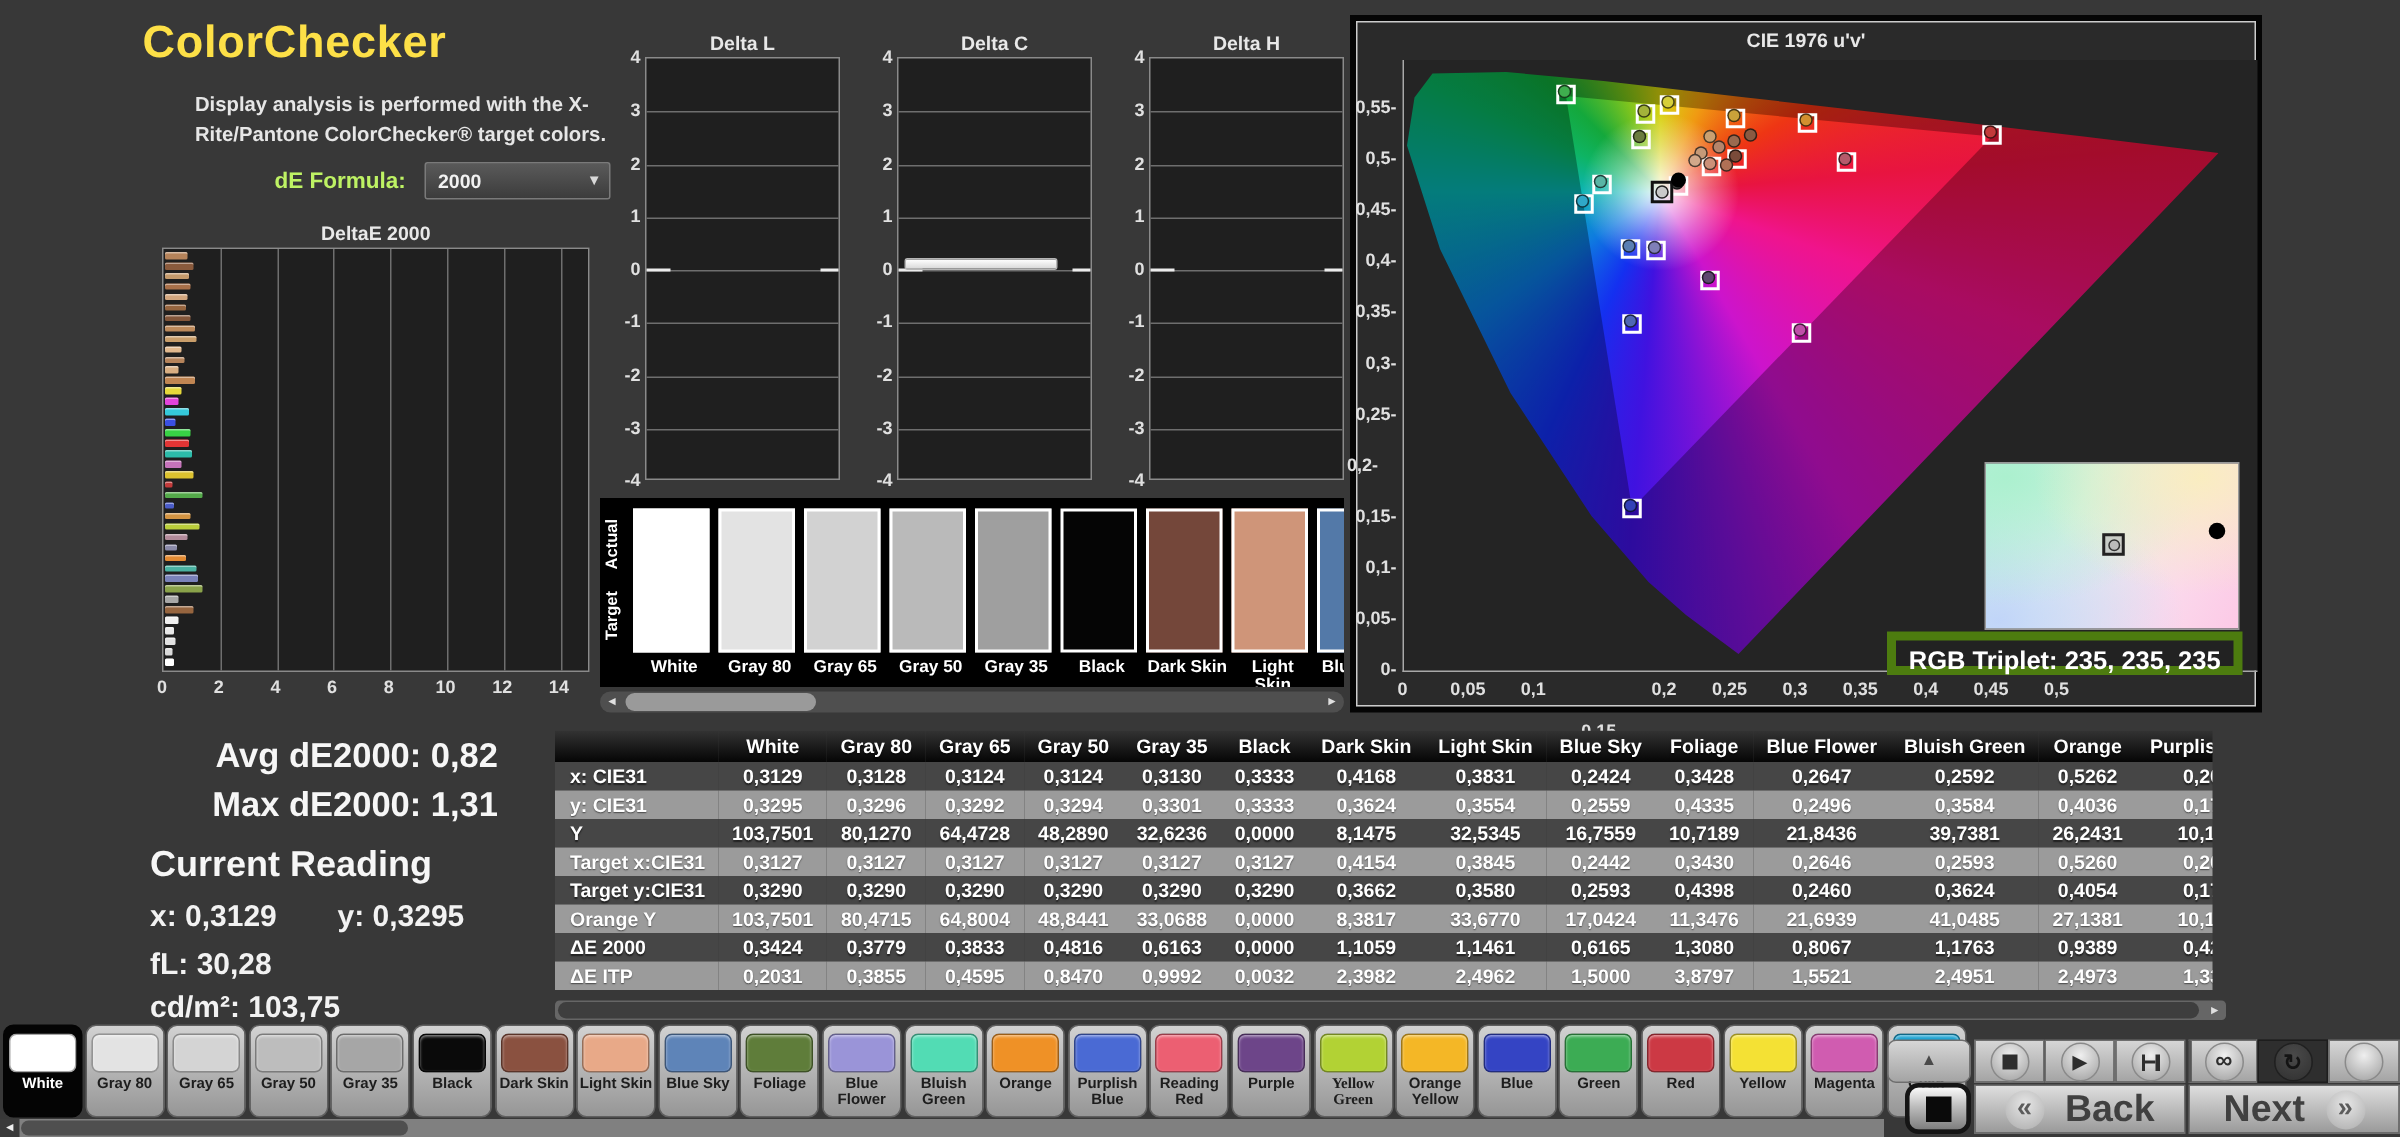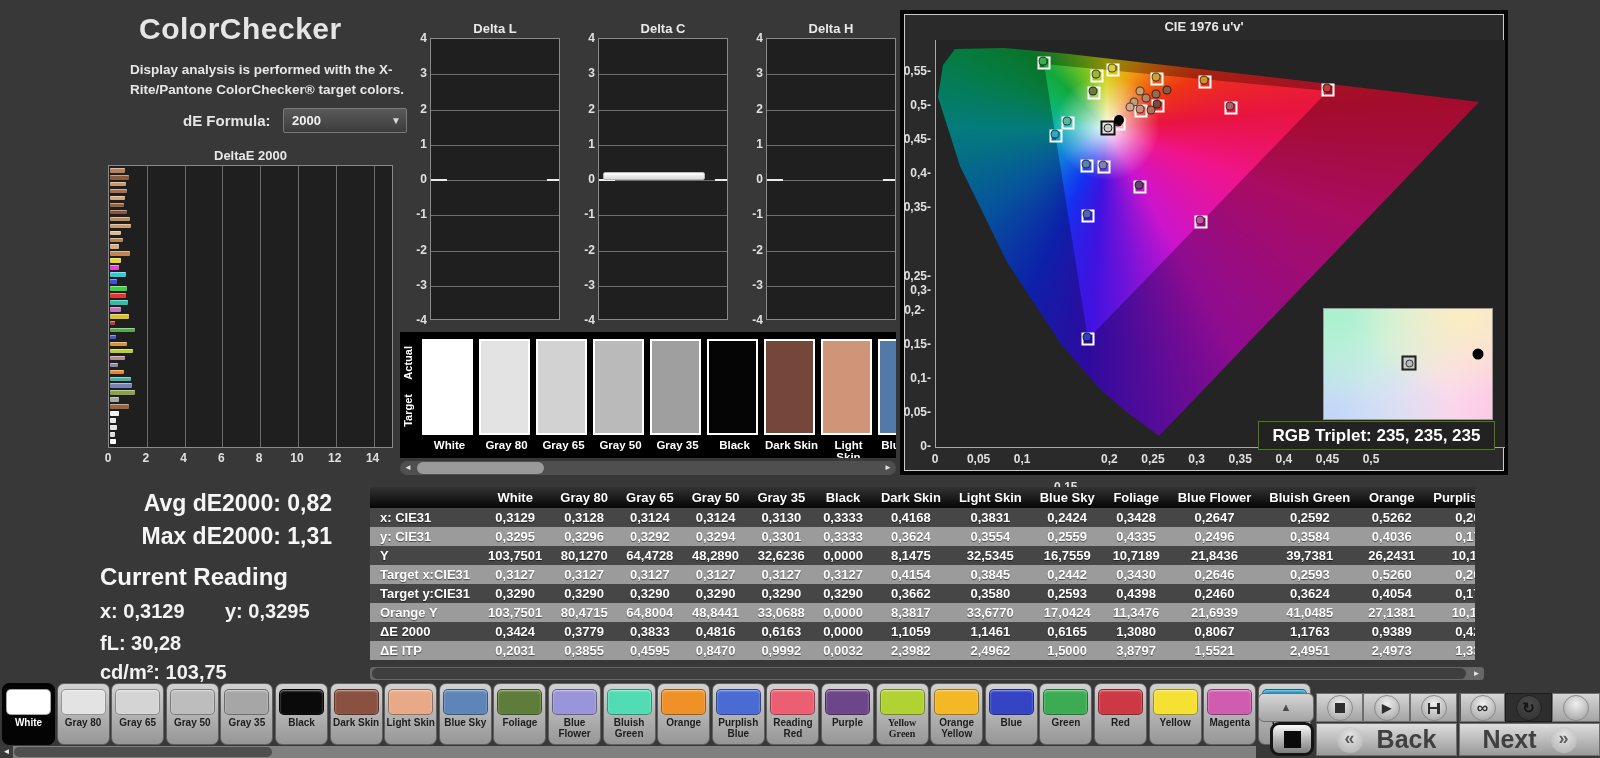--- a/index.html
+++ b/index.html
@@ -1,23 +1,23 @@
 <!DOCTYPE html>
 <html><head>
 <meta charset="utf-8">
 <style>
   * { margin:0; padding:0; box-sizing:border-box; }
   html,body { width:1600px; height:758px; overflow:hidden; }
   body { background:#383838; font-family:"Liberation Sans",sans-serif; position:relative; color:#eee; }
   .abs { position:absolute; }
 
   
-  #app-title { left:95px; top:12px; font-size:30px; font-weight:bold; color:#e5e5e5; letter-spacing:.5px;margin-left:44px; }
+  #app-title { left:95px; top:12px; font-size:30px; font-weight:bold; color:#fde047; letter-spacing:.5px; }
   #app-desc  { left:130px; top:60px; width:308px; font-size:13.5px; font-weight:bold; color:#e6e6e6; line-height:1.45; }
-  #formula-row { left:183px; top:112px; font-size:15px; font-weight:bold; color:#e5e5e5; }
+  #formula-row { left:183px; top:112px; font-size:15px; font-weight:bold; color:#bef264; }
   #formula-dd { left:283px; top:108px; width:124px; height:25px; background:linear-gradient(#5a5a5a,#3c3c3c);
     border:1px solid #7a7a7a; border-radius:2px; font-size:13px; font-weight:bold; color:#f2f2f2;
     padding:4px 0 0 8px; }
   #formula-dd .caret { position:absolute; right:5px; top:6px; font-size:10px; color:#d8d8d8; }
 
   
   .plot { position:absolute; background:#1f1f1f; border:1px solid #8a8a8a; }
   .chart-title { position:absolute; font-size:13px; font-weight:bold; color:#e8e8e8; text-align:center; }
   .vgrid { position:absolute; top:0; bottom:0; width:1px; background:#6e6e6e; }
   .hgrid { position:absolute; left:0; right:0; height:1px; background:#6e6e6e; }
@@ -67,21 +67,21 @@
   #cie-inset { left:1323px; top:308px; width:170px; height:112px; border:1px solid #999;
     background:
       radial-gradient(at 85% 8%, rgba(250,238,190,.95) 0%, rgba(250,238,190,0) 55%),
       radial-gradient(at 8% 8%, rgba(170,240,205,.95) 0%, rgba(170,240,205,0) 60%),
       radial-gradient(at 5% 95%, rgba(190,210,250,.9) 0%, rgba(190,210,250,0) 55%),
       linear-gradient(115deg,#bff0e6 0%,#e9f4ee 35%,#fbd9ec 75%,#fcc9e6 100%); }
   #inset-marker { position:absolute; left:1409px; top:363px; width:15px; height:15px; border:2px solid #222;
       background:rgba(180,180,180,.55); transform:translate(-50%,-50%); }
   #inset-marker i { position:absolute; left:50%; top:50%; width:8px; height:8px; border-radius:50%; background:#bbb; border:1px solid #333; transform:translate(-50%,-50%); }
   #inset-dot { position:absolute; left:1478px; top:354px; width:11px; height:11px; border-radius:50%; background:#000; transform:translate(-50%,-50%); }
-  #rgb-bar { left:1258px; top:421px; width:237px; height:29px; background:#222; border:1px solid #4d7c0f;
+  #rgb-bar { left:1258px; top:421px; width:237px; height:29px; background:#222; border:6px solid #4d7c0f;
     font-size:17px; font-weight:bold; color:#fff; text-align:center; line-height:27px; }
 
   
   .stat-big { position:absolute; font-size:23px; font-weight:bold; color:#f6f6f6; }
   .stat-med { position:absolute; font-size:20px; font-weight:bold; color:#f2f2f2; }
 
   
   #tbl-wrap { left:370px; top:487px; width:1105px; height:180px; overflow:hidden; }
   table { border-collapse:collapse; }
   th,td { font-size:13px; font-weight:bold; white-space:nowrap; padding:1px 9px; text-align:center;
@@ -344,23 +344,23 @@
     </div>
 </div>
 <div class="axis-line" style="left:935px;top:40px;width:1px;height:408px;"></div>
 <div class="axis-line" style="left:935px;top:447px;width:570px;height:1px;"></div>
 <div id="cie-axis-labels">
     <div class="tick-label" style="left: 898px; width: 33px; text-align: right; top: 64px;">0,55-</div>
     <div class="tick-label" style="left: 898px; width: 33px; text-align: right; top: 98.1px;">0,5-</div>
     <div class="tick-label" style="left: 898px; width: 33px; text-align: right; top: 132.2px;">0,45-</div>
     <div class="tick-label" style="left: 898px; width: 33px; text-align: right; top: 166.3px;">0,4-</div>
     <div class="tick-label" style="left: 898px; width: 33px; text-align: right; top: 200.4px;">0,35-</div>
-    <div class="tick-label" style="left: 898px; width: 33px; text-align: right; top: 234.5px; margin-top: 48px;">0,3-</div>
+    <div class="tick-label" style="left: 898px; width: 33px; text-align: right; top: 234.5px;">0,3-</div>
     <div class="tick-label" style="left: 898px; width: 33px; text-align: right; top: 268.6px;">0,25-</div>
-    <div class="tick-label" style="left: 898px; width: 33px; text-align: center; top: 302.7px;">0,2-</div>
+    <div class="tick-label" style="left: 898px; width: 33px; text-align: left; top: 302.7px;">0,2-</div>
     <div class="tick-label" style="left: 898px; width: 33px; text-align: right; top: 336.8px;">0,15-</div>
     <div class="tick-label" style="left: 898px; width: 33px; text-align: right; top: 370.9px;">0,1-</div>
     <div class="tick-label" style="left: 898px; width: 33px; text-align: right; top: 405px;">0,05-</div>
     <div class="tick-label" style="left: 898px; width: 33px; text-align: right; top: 439.1px;">0-</div>
     <div class="tick-label" style="left: 935px; top: 452px; transform: translateX(-50%);">0</div>
     <div class="tick-label" style="left: 978.6px; top: 452px; transform: translateX(-50%);">0,05</div>
     <div class="tick-label" style="left: 1022.2px; top: 452px; transform: translateX(-50%);">0,1</div>
     <div class="tick-label" style="left: 1065.8px; top: 480px; transform: translateX(-50%);">0,15</div>
     <div class="tick-label" style="left: 1109.4px; top: 452px; transform: translateX(-50%);">0,2</div>
     <div class="tick-label" style="left: 1153px; top: 452px; transform: translateX(-50%);">0,25</div>

